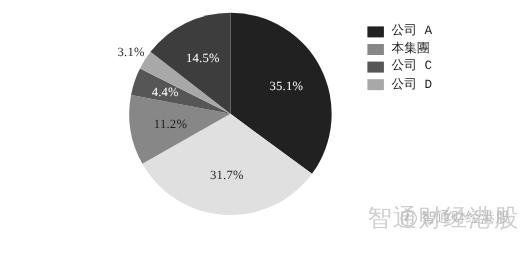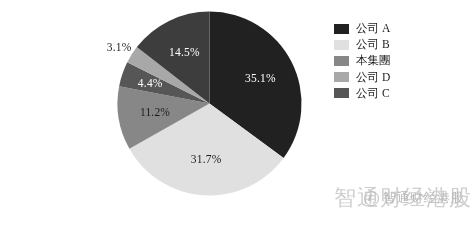--- a/index.html
+++ b/index.html
@@ -49,21 +49,21 @@
     align-items: center;
     height: 16.1px;
   }
   .legend-swatch {
     width: 15px;
     height: 10px;
     flex: 0 0 auto;
     margin-right: 7px;
   }
   .legend-label {
-    font-family: Liberation Serif, serif;
+    font-family: Liberation Mono, monospace;
     font-size: 11.5px;
     color: #1c1c1c;
     white-space: nowrap;
     line-height: 1;
   }
 
   
   #watermark-large {
     position: absolute;
     right: 4px;
@@ -134,34 +134,30 @@
         </g>
     </svg>
   </div>
 
   <div id="legend">
       <div class="legend-row">
         <span class="legend-swatch" style="background: rgb(33, 33, 33);"></span>
         <span class="legend-label">公司 A</span>
       </div>
       <div class="legend-row">
-        <span class="legend-swatch" style="background: rgb(224, 224, 224);"></span>
-        <span class="legend-label">公司 B</span>
-      </div>
-      <div class="legend-row">
         <span class="legend-swatch" style="background: rgb(135, 135, 135);"></span>
         <span class="legend-label">本集團</span>
       </div>
       <div class="legend-row">
+        <span class="legend-swatch" style="background: rgb(86, 86, 86);"></span>
+        <span class="legend-label">公司 C</span>
+      </div>
+      <div class="legend-row">
         <span class="legend-swatch" style="background: rgb(168, 168, 168);"></span>
         <span class="legend-label">公司 D</span>
-      </div>
-      <div class="legend-row">
-        <span class="legend-swatch" style="background: rgb(86, 86, 86);"></span>
-        <span class="legend-label">公司 C</span>
       </div>
     </div>
 
   <div id="watermark-large">智通财经港股</div>
   <div id="watermark-small">
     <span id="watermark-logo"></span>
     <span>智通财经港股</span>
   </div>
 
 </div>

